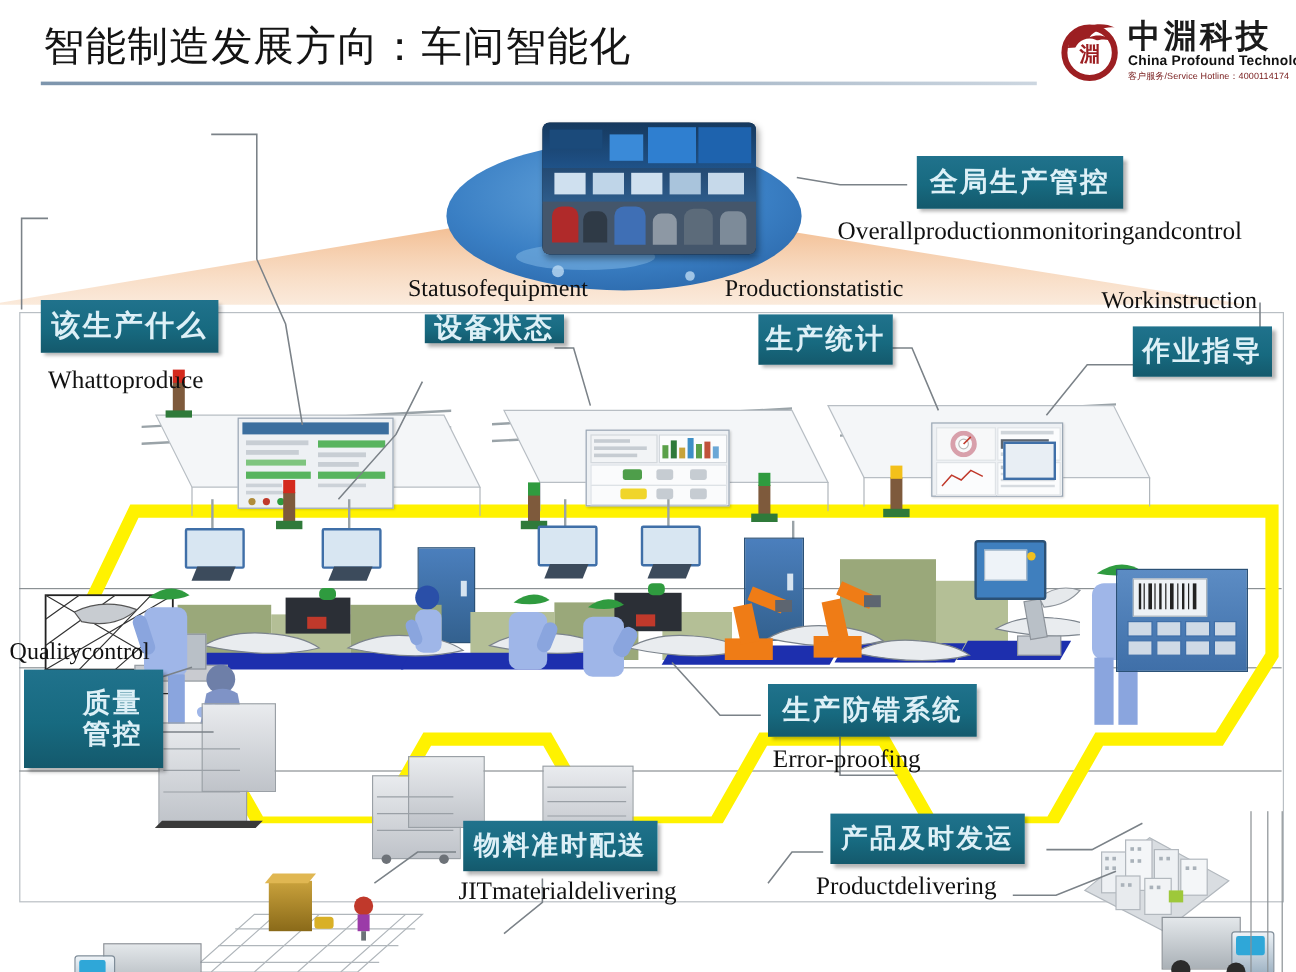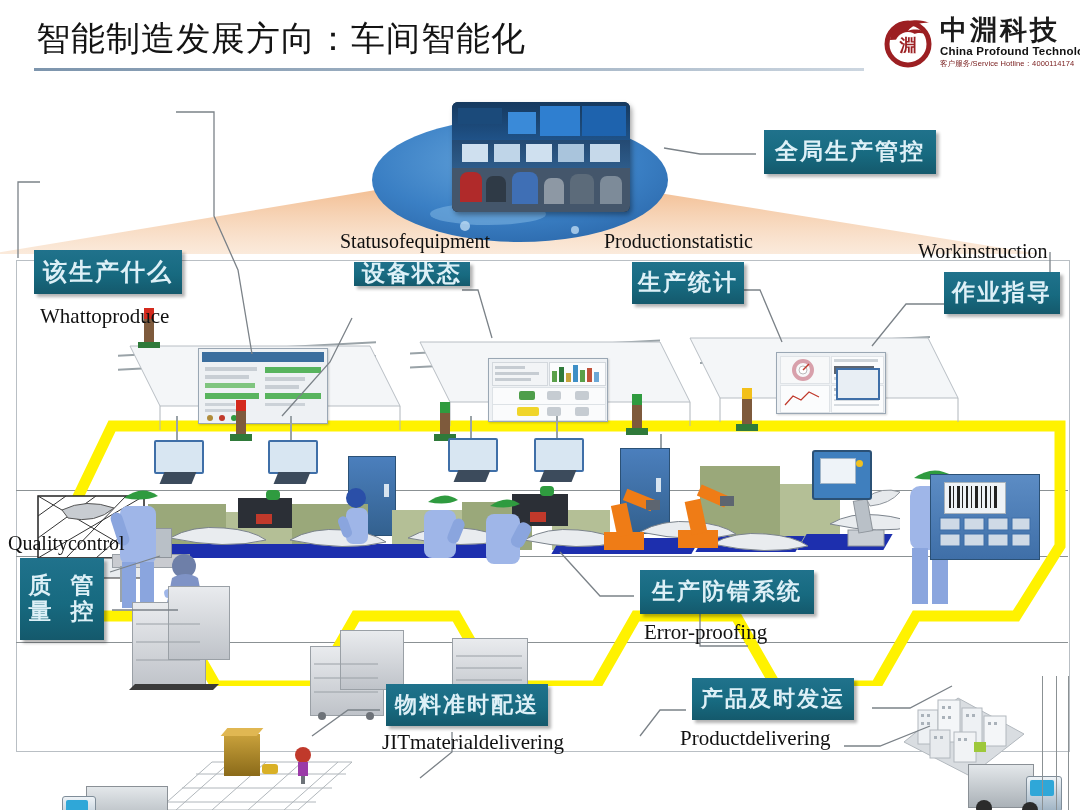--- a/index.html
+++ b/index.html
@@ -549,37 +549,38 @@
     </svg>
 
     <div class="tag" style="left:34px;top:164px;width:148px;height:44px;font-size:24px;">
       <span>该生产什么</span>
     </div>
     <div class="cap" style="left:40px;top:218px;font-size:21px;">Whattoproduce</div>
 
     <div class="tag" style="left:764px;top:44px;width:172px;height:44px;font-size:23px;">
       <span>全局生产管控</span>
     </div>
+    <div class="cap" style="left:698px;top:94px;font-size:21px;">Overallproductionmonitoringandcontrol</div>
 
     <div class="tag" style="left:354px;top:176px;width:116px;height:24px;font-size:23px;">
       <span>设备状态</span>
     </div>
     <div class="cap" style="left:340px;top:144px;font-size:20px;">Statusofequipment</div>
 
     <div class="tag" style="left:632px;top:176px;width:112px;height:42px;font-size:23px;text-align:center;">
       <span>生产统计</span>
     </div>
     <div class="cap" style="left:604px;top:144px;font-size:20px;">Productionstatistic</div>
 
     <div class="tag" style="left:944px;top:186px;width:116px;height:42px;font-size:23px;">
       <span>作业指导</span>
     </div>
     <div class="cap" style="left:918px;top:154px;font-size:20px;">Workinstruction</div>
 
-    <div class="tag" style="left:20px;top:472px;width:84px;height:82px;font-size:23px;flex-direction:row;">
+    <div class="tag" style="left:20px;top:472px;width:84px;height:82px;font-size:23px;flex-direction:column;padding-left:32px;">
       <span>质量</span>
       <span>管控</span>
     </div>
     <div class="cap" style="left:8px;top:446px;font-size:20px;">Qualitycontrol</div>
 
     <div class="tag" style="left:640px;top:484px;width:174px;height:44px;font-size:23px;">
       <span>生产防错系统</span>
     </div>
     <div class="cap" style="left:644px;top:534px;font-size:21px;">Error-proofing</div>
 

